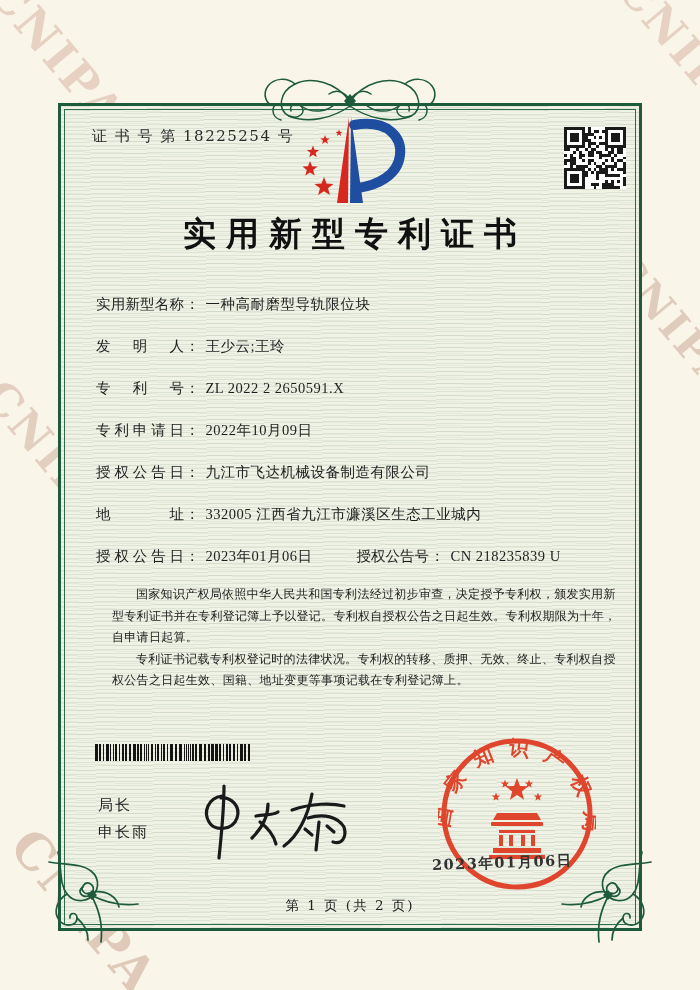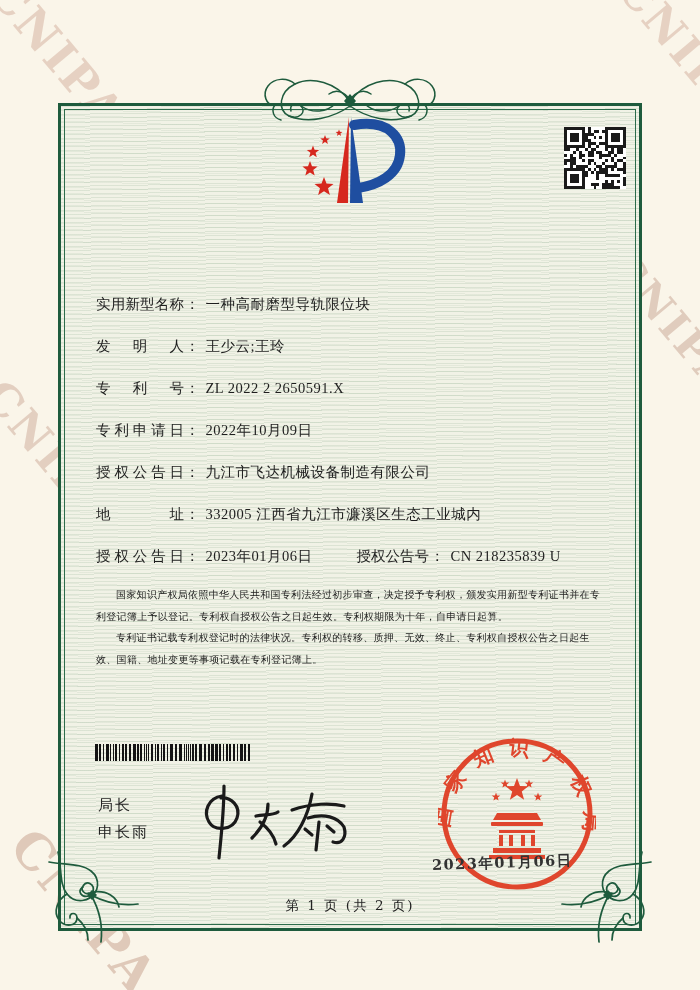--- a/index.html
+++ b/index.html
@@ -44,21 +44,21 @@
   .qr div{width:100%;height:100%;}
   .qr .on{background:#1a1a1a;}
   .doc-title{position:absolute;left:0;width:700px;top:212px;text-align:center;
       font-size:33px;font-weight:bold;letter-spacing:10px;text-indent:10px;color:#101010;}
   .fields{position:absolute;left:96px;top:295px;width:520px;font-family:Liberation Serif, serif;}
   .frow{height:42px;font-size:14.5px;color:#1e1e1e;display:flex;align-items:flex-start;line-height:19px;}
   .flabel{display:inline-block;width:88px;text-align:justify;text-align-last:justify;flex:0 0 88px;}
   .fcolon{margin:0 6px 0 1px;}
   .fvalue{letter-spacing:0.5px;text-align:right;}
   .grant2{margin-left:44px;display:flex;}
-  .paras{position:absolute;left:96px;top:584px;width:514px;font-size:10px;line-height:21.5px;color:#1c1c1c;}
+  .paras{position:absolute;left:112px;top:584px;width:514px;font-size:12px;line-height:21.5px;color:#1c1c1c;}
   .paras p{margin:0;text-indent:2em;letter-spacing:0.3px;}
   .barcode{position:absolute;left:95px;top:744px;height:17px;display:flex;align-items:stretch;}
   .bar{background:#141414;flex:0 0 auto;height:100%;}
   .sig-title{position:absolute;left:98px;top:796px;font-family:"Liberation Sans","DejaVu Sans",sans-serif;
       font-size:15px;color:#222;letter-spacing:2px;}
   .sig-name{position:absolute;left:98px;top:823px;font-family:"Liberation Sans","DejaVu Sans",sans-serif;
       font-size:15px;color:#222;letter-spacing:2px;}
   .sig-script{position:absolute;left:192px;top:782px;width:168px;height:80px;}
   .seal{position:absolute;left:438px;top:734px;width:158px;height:160px;opacity:0.93;}
   .seal-date{position:absolute;left:432px;top:853px;width:170px;font-size:14.5px;font-weight:bold;
@@ -115,20 +115,21 @@
     <path d="M45,45 C53,59 57,75 55,92"></path>
     <path d="M21,44 C11,50 7,62 13,70 C19,78 31,76 31,68 C31,62 23,62 24,68"></path>
     <path d="M47,42 C61,40 71,47 73,57"></path>
     <path d="M31,68 C38,74 42,82 42,90"></path>
   </g>
   <path d="M46,40 l5,5 -5,5 -5,-5 z" fill="#1e5b3d"></path>
 </svg>
 
 <div class="content">
 
+  <div class="cert-no">证 书 号 第 18225254 号</div>
 
   <svg class="logo" viewBox="0 0 146 98">
     <path d="M68,16 C104,10 116,30 114,46 C112,66 92,76 72,79" fill="none" stroke-width="10" stroke-linecap="round" stroke="#1f4ea0"></path>
     <polygon points="63,8 51,94 62,94" fill="#d6281e"></polygon>
     <polygon points="65,8 64,94 77,94" fill="#1f4ea0"></polygon>
     <polygon fill="#d6281e" points="38.0,68.0 40.5,74.6 47.5,74.9 42.0,79.3 43.9,86.1 38.0,82.2 32.1,86.1 34.0,79.3 28.5,74.9 35.5,74.6"></polygon>
     <polygon fill="#d6281e" points="24.0,52.0 26.0,57.3 31.6,57.5 27.2,61.0 28.7,66.5 24.0,63.4 19.3,66.5 20.8,61.0 16.4,57.5 22.0,57.3"></polygon>
     <polygon fill="#d6281e" points="27.0,36.5 28.6,40.8 33.2,41.0 29.6,43.8 30.8,48.3 27.0,45.7 23.2,48.3 24.4,43.8 20.8,41.0 25.4,40.8"></polygon>
     <polygon fill="#d6281e" points="39.0,26.0 40.2,29.3 43.8,29.5 41.0,31.6 41.9,35.0 39.0,33.1 36.1,35.0 37.0,31.6 34.2,29.5 37.8,29.3"></polygon>
     <polygon fill="#d6281e" points="53.0,20.4 53.9,22.8 56.4,22.9 54.4,24.5 55.1,26.9 53.0,25.5 50.9,26.9 51.6,24.5 49.6,22.9 52.1,22.8"></polygon>
@@ -571,20 +572,21 @@
       <div class="on"></div>
       <div class="on"></div>
       <div class="on"></div>
       <div class="on"></div>
       <div class="on"></div>
       <div class="on"></div>
       <div></div>
       <div></div>
     </div>
 
+  <div class="doc-title">实用新型专利证书</div>
 
   <div class="fields">
     <div class="frow">
       <span class="flabel">实用新型名称</span>
         <span class="fcolon">：</span>
       <span class="fvalue">一种高耐磨型导轨限位块</span>
     </div>
     <div class="frow">
       <span class="flabel">发明人</span>
         <span class="fcolon">：</span>

